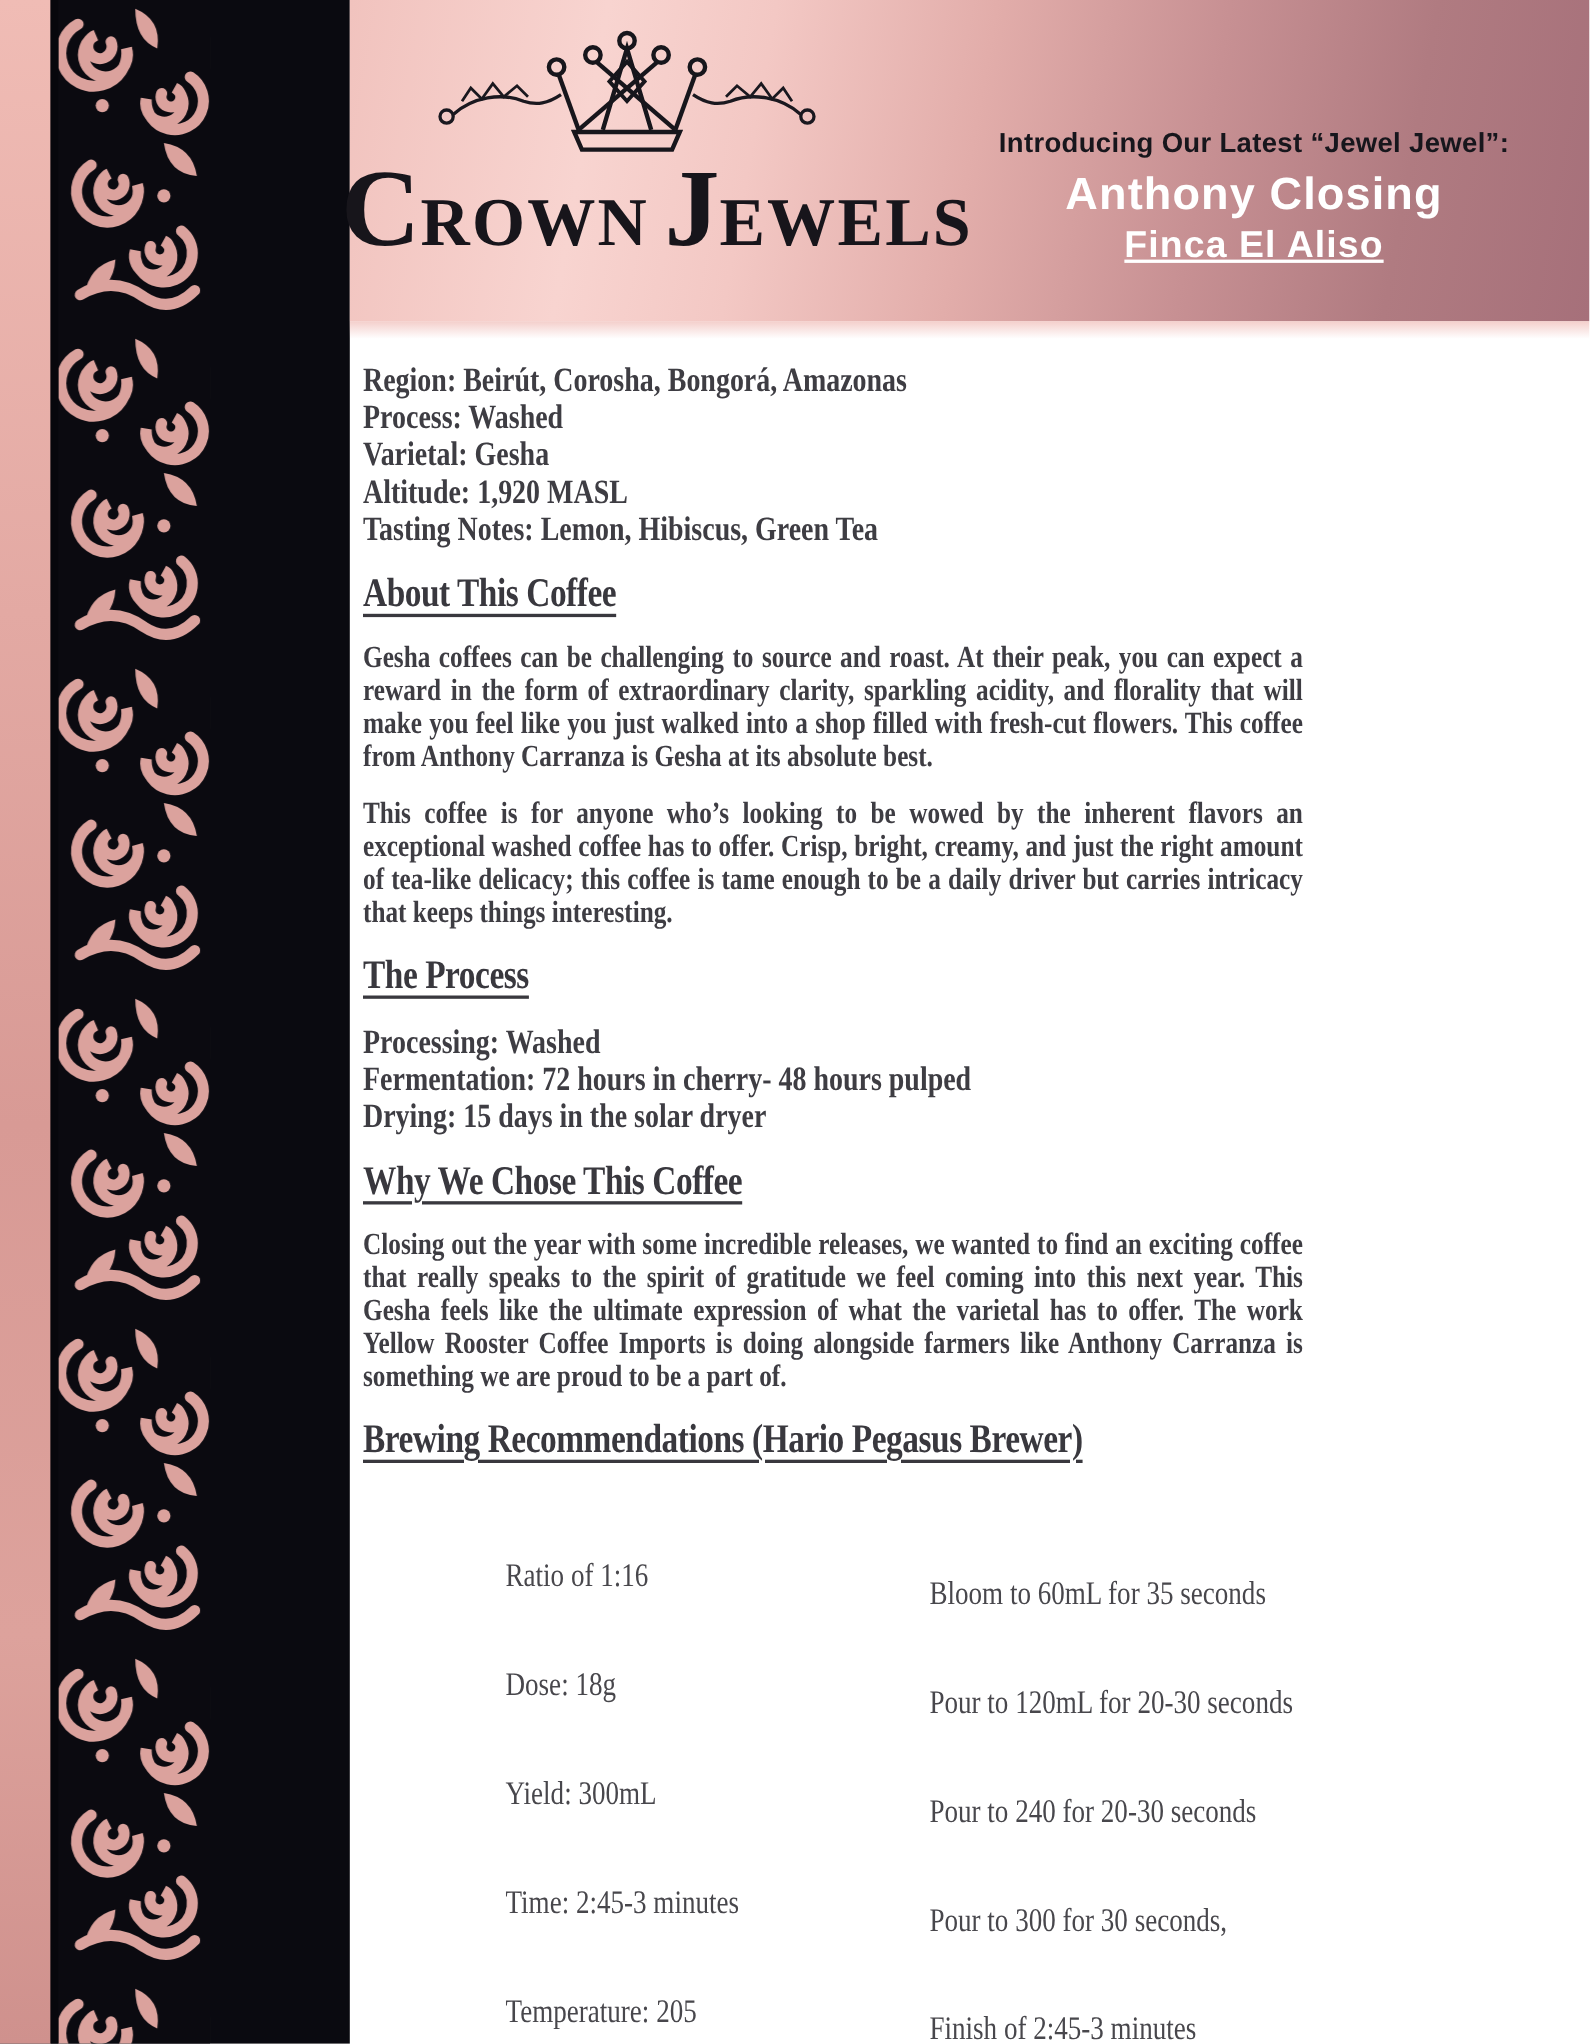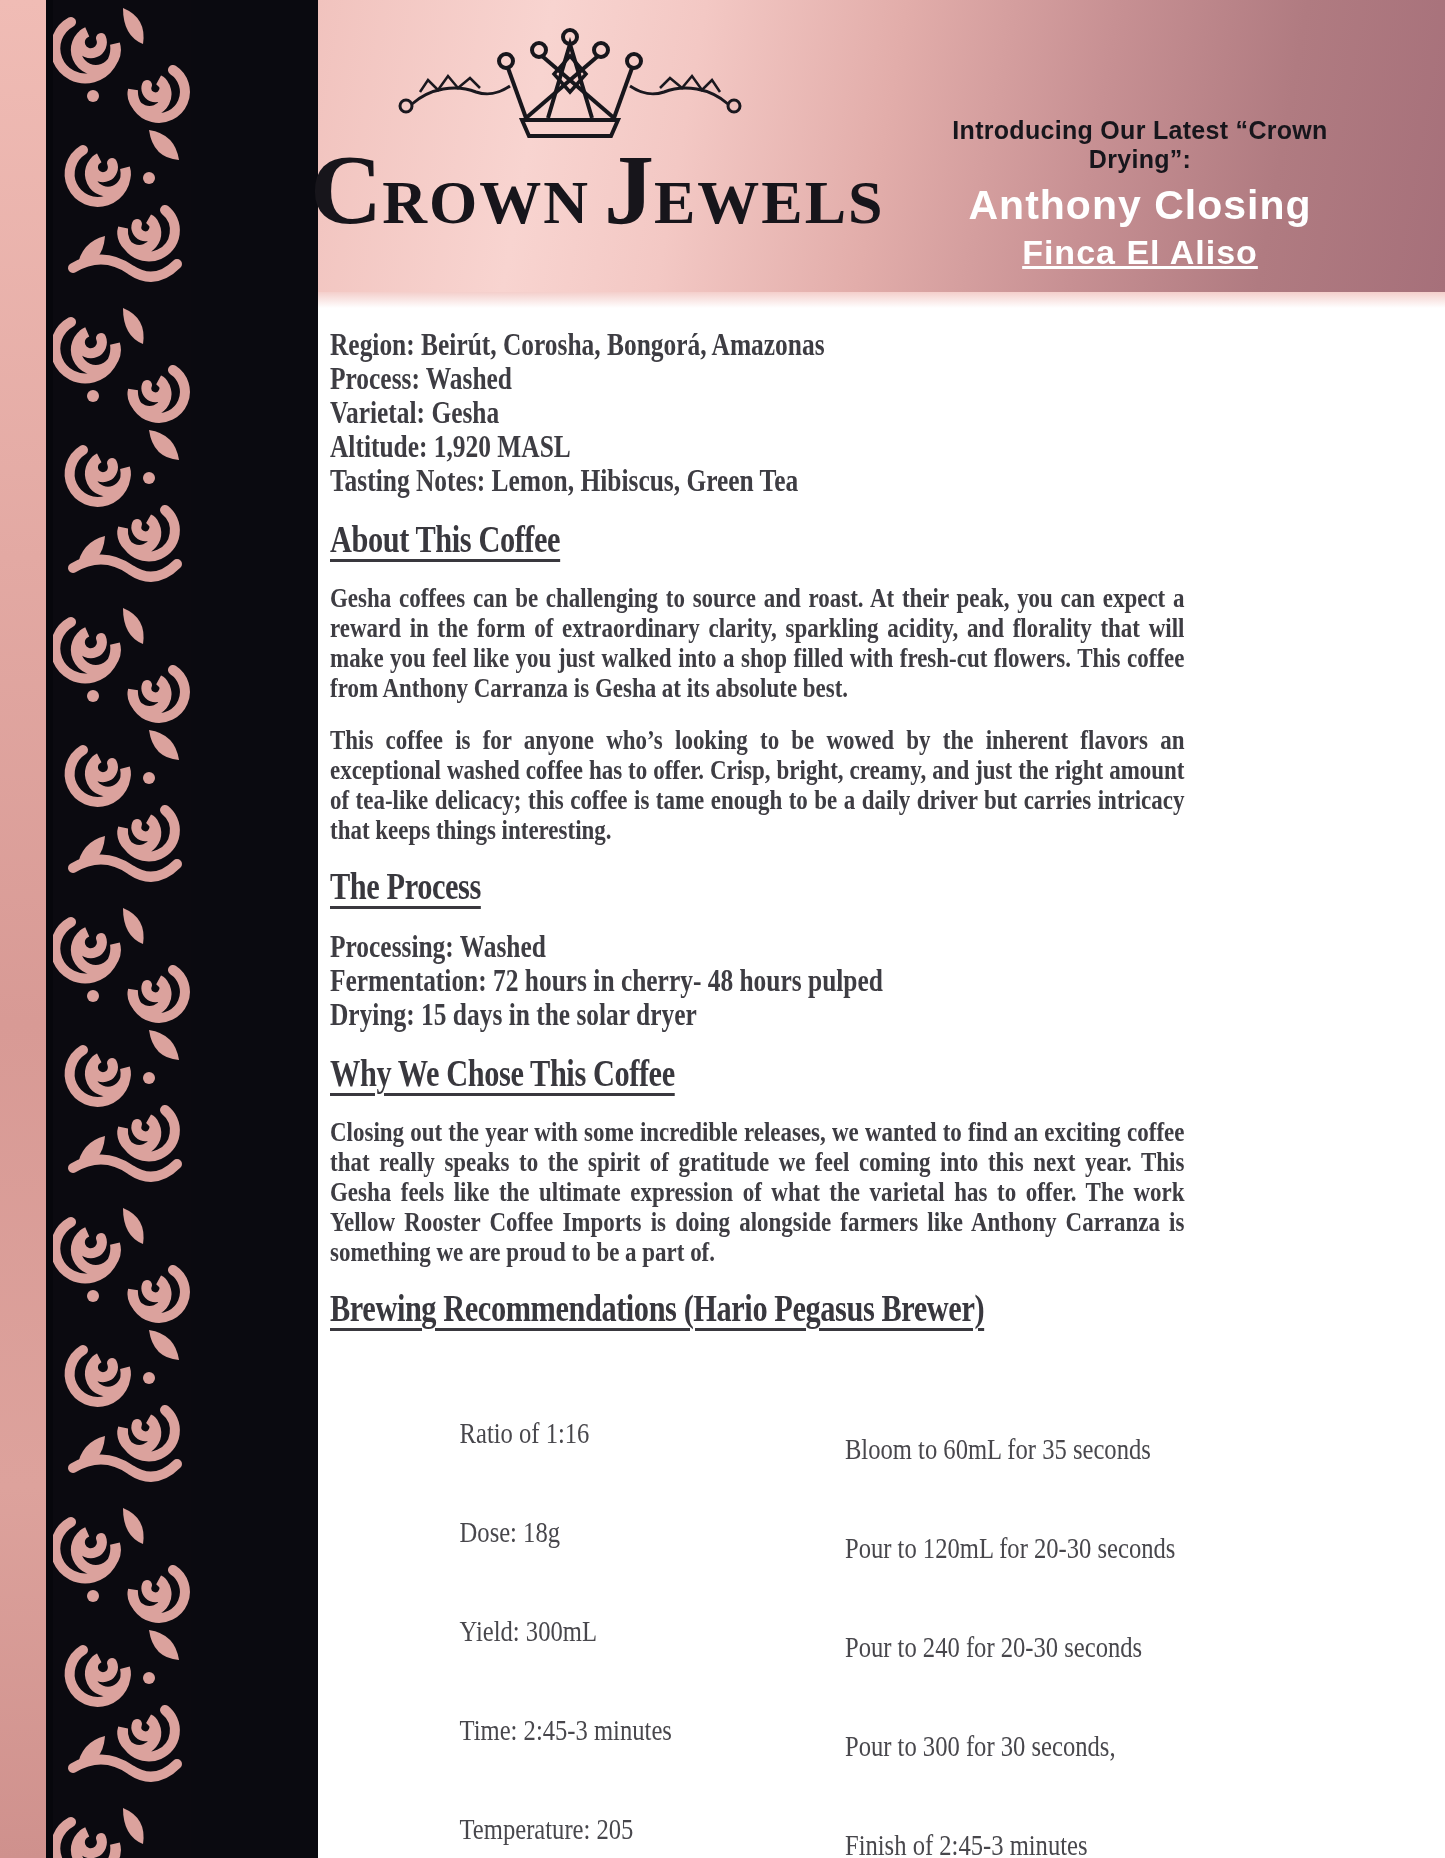--- a/index.html
+++ b/index.html
@@ -103,21 +103,21 @@
           <path d="M158,92 L180,18 L202,92"></path>
             <circle cx="180" cy="11" r="7"></circle>
           <path d="M180,30 L196,48 L180,66 L164,48 Z" stroke-width="3.5"></path>
         </g>
       </svg>
       <div class="brand">
         <span class="w1">Crown</span><span class="w2">Jewels</span>
       </div>
     </div>
     <div class="header-right">
-      <div class="intro-line">Introducing Our Latest “Crown Drying”:</div>
+      <div class="intro-line">Introducing Our Latest “Jewel Jewel”:</div>
       <div class="farmer">Anthony Closing</div>
       <div class="farm">Finca El Aliso</div>
     </div>
   </div>
 
   <div class="content">
 
     <div class="cond">
       <div class="info-line">Region: Beirút, Corosha, Bongorá, Amazonas</div>
       <div class="info-line">Process: Washed</div>

